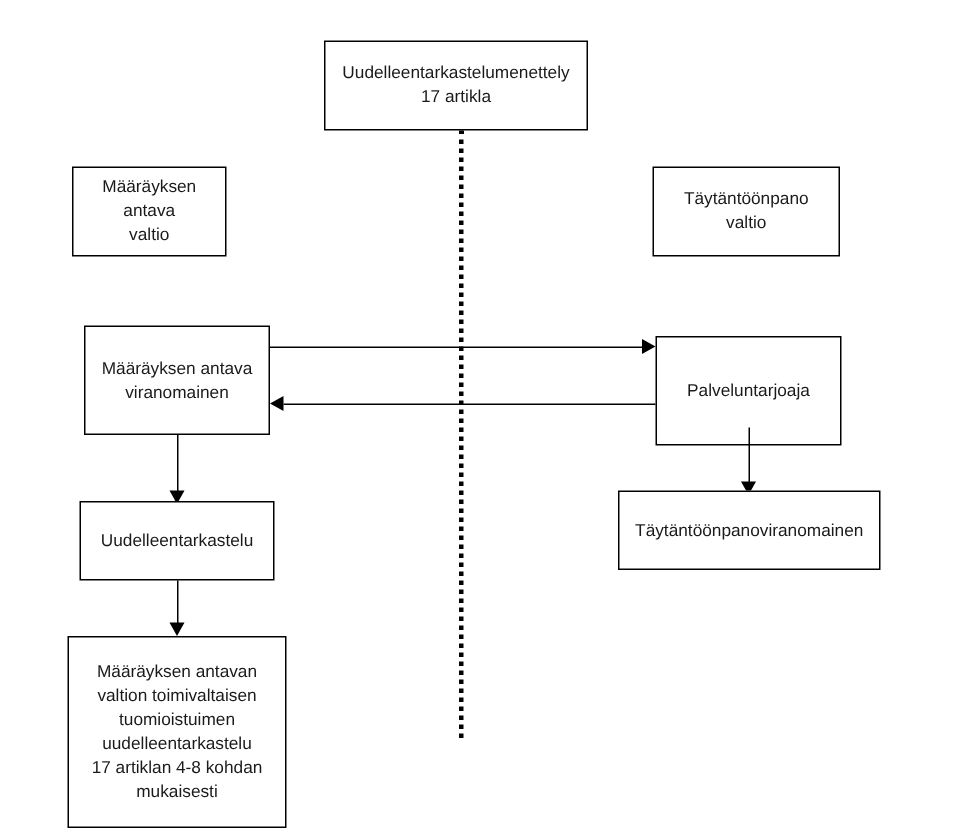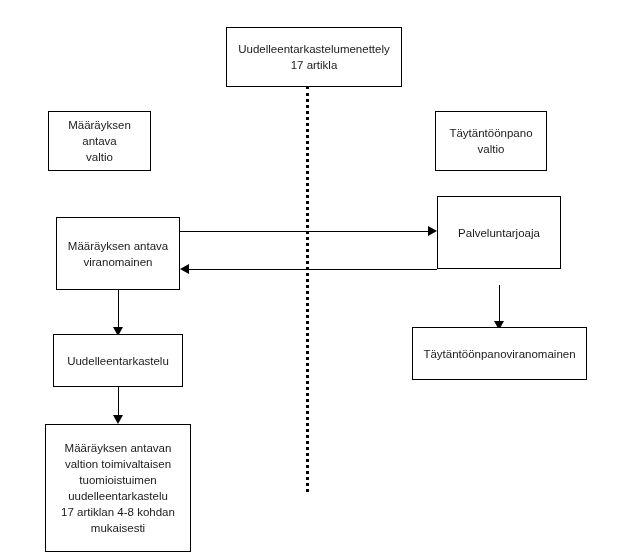--- a/index.html
+++ b/index.html
@@ -74,41 +74,41 @@
     border-top: 9px solid #000000;
   }
 </style>
 </head>
 <body>
 
 <div id="diagram">
 
   <div class="dotted-divider" style="left:306px; top:86px; height:406px;"></div>
 
-  <div class="node" style="left:226px; top:27px; width:176px; height:60px;">
+  <div class="node" style="left:216px; top:27px; width:176px; height:60px;">
     <span class="node-label">Uudelleentarkastelumenettely
 17 artikla</span>
   </div>
 
   <div class="node" style="left:48px; top:111px; width:103px; height:60px;">
     <span class="node-label">Määräyksen antava
 valtio</span>
   </div>
 
-  <div class="node" style="left:435px; top:111px; width:112px; height:60px;align-items:center;">
+  <div class="node" style="left:435px; top:111px; width:125px; height:60px;align-items:center;">
     <span class="node-label">Täytäntöönpano
 valtio</span>
   </div>
 
   <div class="node" style="left:56px; top:217px; width:124px; height:73px;">
     <span class="node-label">Määräyksen antava
 viranomainen</span>
   </div>
 
-  <div class="node" style="left:437px; top:196px; width:124px; height:73px;">
+  <div class="node" style="left:437px; top:224px; width:124px; height:73px;">
     <span class="node-label">Palveluntarjoaja</span>
   </div>
 
   <div class="hline" style="left:180px; top:231px; width:248px;"></div>
   <div class="arrow arrow-right" style="left:428px; top:226px;"></div>
 
   <div class="hline" style="left:189px; top:269px; width:248px;"></div>
   <div class="arrow arrow-left" style="left:180px; top:264px;"></div>
 
   <div class="vline" style="left:118px; top:290px; width:0; height:40px;"></div>

